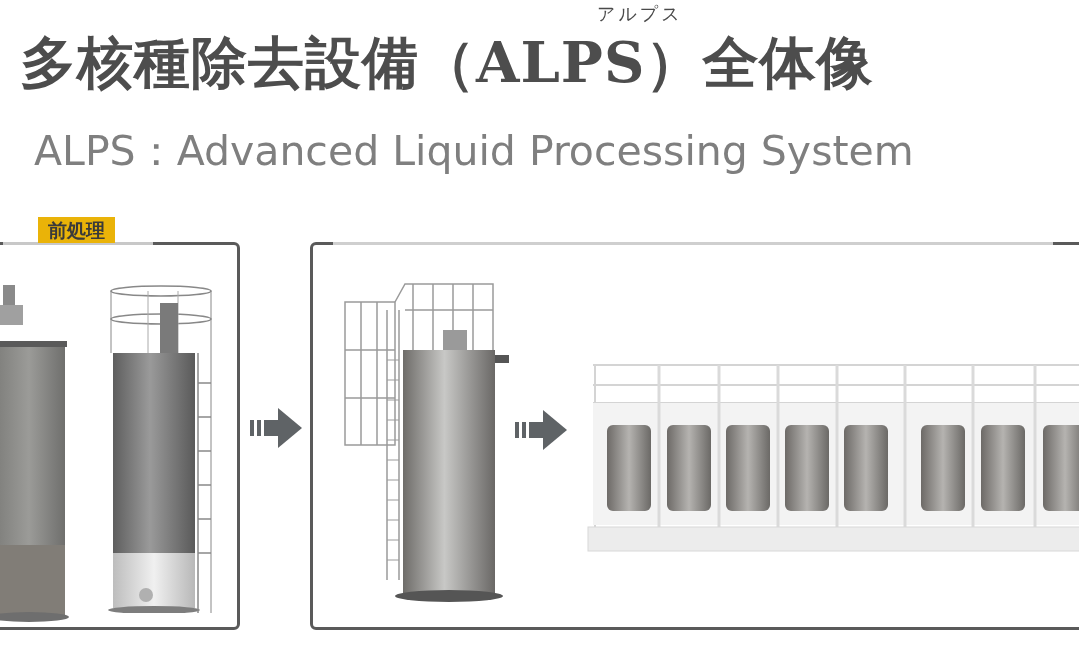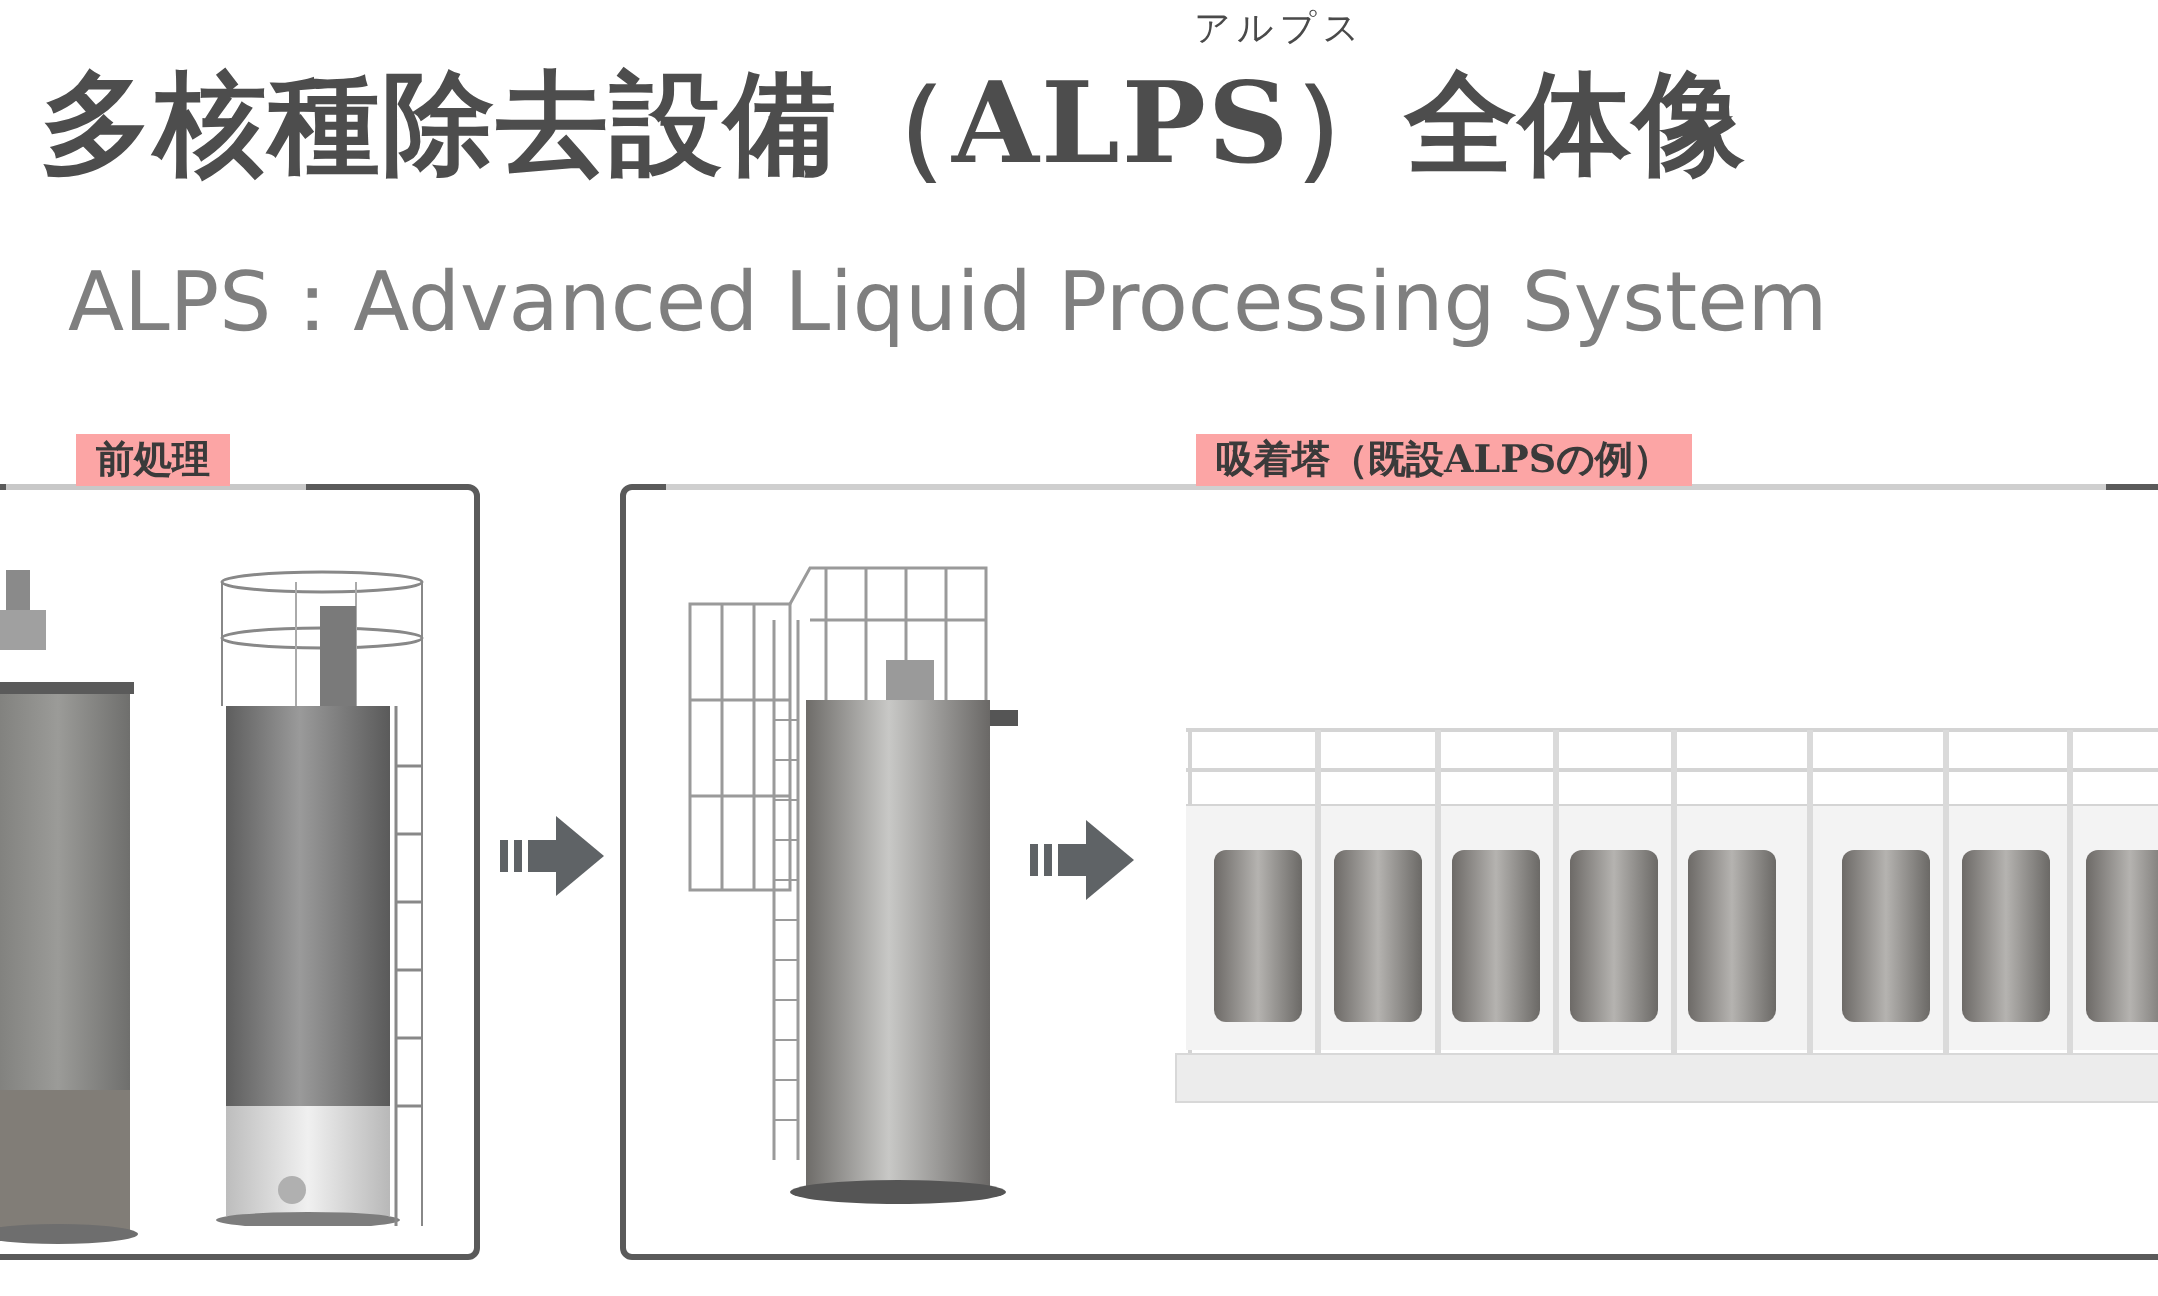--- a/index.html
+++ b/index.html
@@ -23,21 +23,21 @@
     position: absolute; left: 34px; top: 112px;
     font-family: "DejaVu Sans", "Liberation Sans", sans-serif;
     font-size: 41px; line-height: 54px; color: #7f7f7f; white-space: nowrap; margin-top: 12px;
   }
   .panel {
     position: absolute; border: 3px solid #5a5a5a; border-radius: 6px; box-sizing: border-box;
   }
   .panel-pre { left: -10px; top: 242px; width: 250px; height: 388px; }
   .panel-ads { left: 310px; top: 242px; width: 790px; height: 388px; }
   .panel-label {
-    position: absolute; top: -28px; padding: 0 10px; background: #fca5a5;
+    position: absolute; top: -28px; padding: 0 10px; background: #eab308;
     font-family: "DejaVu Serif", "Liberation Serif", serif;
     font-weight: bold; font-size: 19px; line-height: 26px; color: #3a3a3a;
     white-space: nowrap;
   }
   .panel-pre .panel-label { left: 45px; }
   .panel-ads .panel-label { left: 285px; }
   .label-gap {
     position: absolute; top: -3px; height: 3px; background: #c8c8c8;
   }
   .arrow { position: absolute; }
@@ -108,21 +108,20 @@
 
 <svg class="arrow" style="left:250px;top:406px;" width="54" height="44" viewBox="0 0 54 44">
   <rect x="0" y="14" width="4" height="16" fill="#5f6366"></rect>
   <rect x="7" y="14" width="4" height="16" fill="#5f6366"></rect>
   <rect x="14" y="14" width="14" height="16" fill="#5f6366"></rect>
   <polygon points="28,2 52,22 28,42" fill="#5f6366"></polygon>
 </svg>
 
 <div class="panel panel-ads">
   <div class="label-gap" style="left:20px;width:720px;background:#cfcfcf;"></div>
-  <span class="panel-label">吸着塔（既設ALPSの例）</span>
 
   <svg style="position:absolute;left:30px;top:35px;" width="180" height="330">
     <defs>
       <linearGradient id="gAds" x1="0" x2="1">
         <stop offset="0" stop-color="#6e6c69"></stop>
         <stop offset="0.45" stop-color="#c8c8c6"></stop>
         <stop offset="1" stop-color="#6a6866"></stop>
       </linearGradient>
     </defs>
     <g stroke="#9a9a9a" stroke-width="1.5" fill="none">

